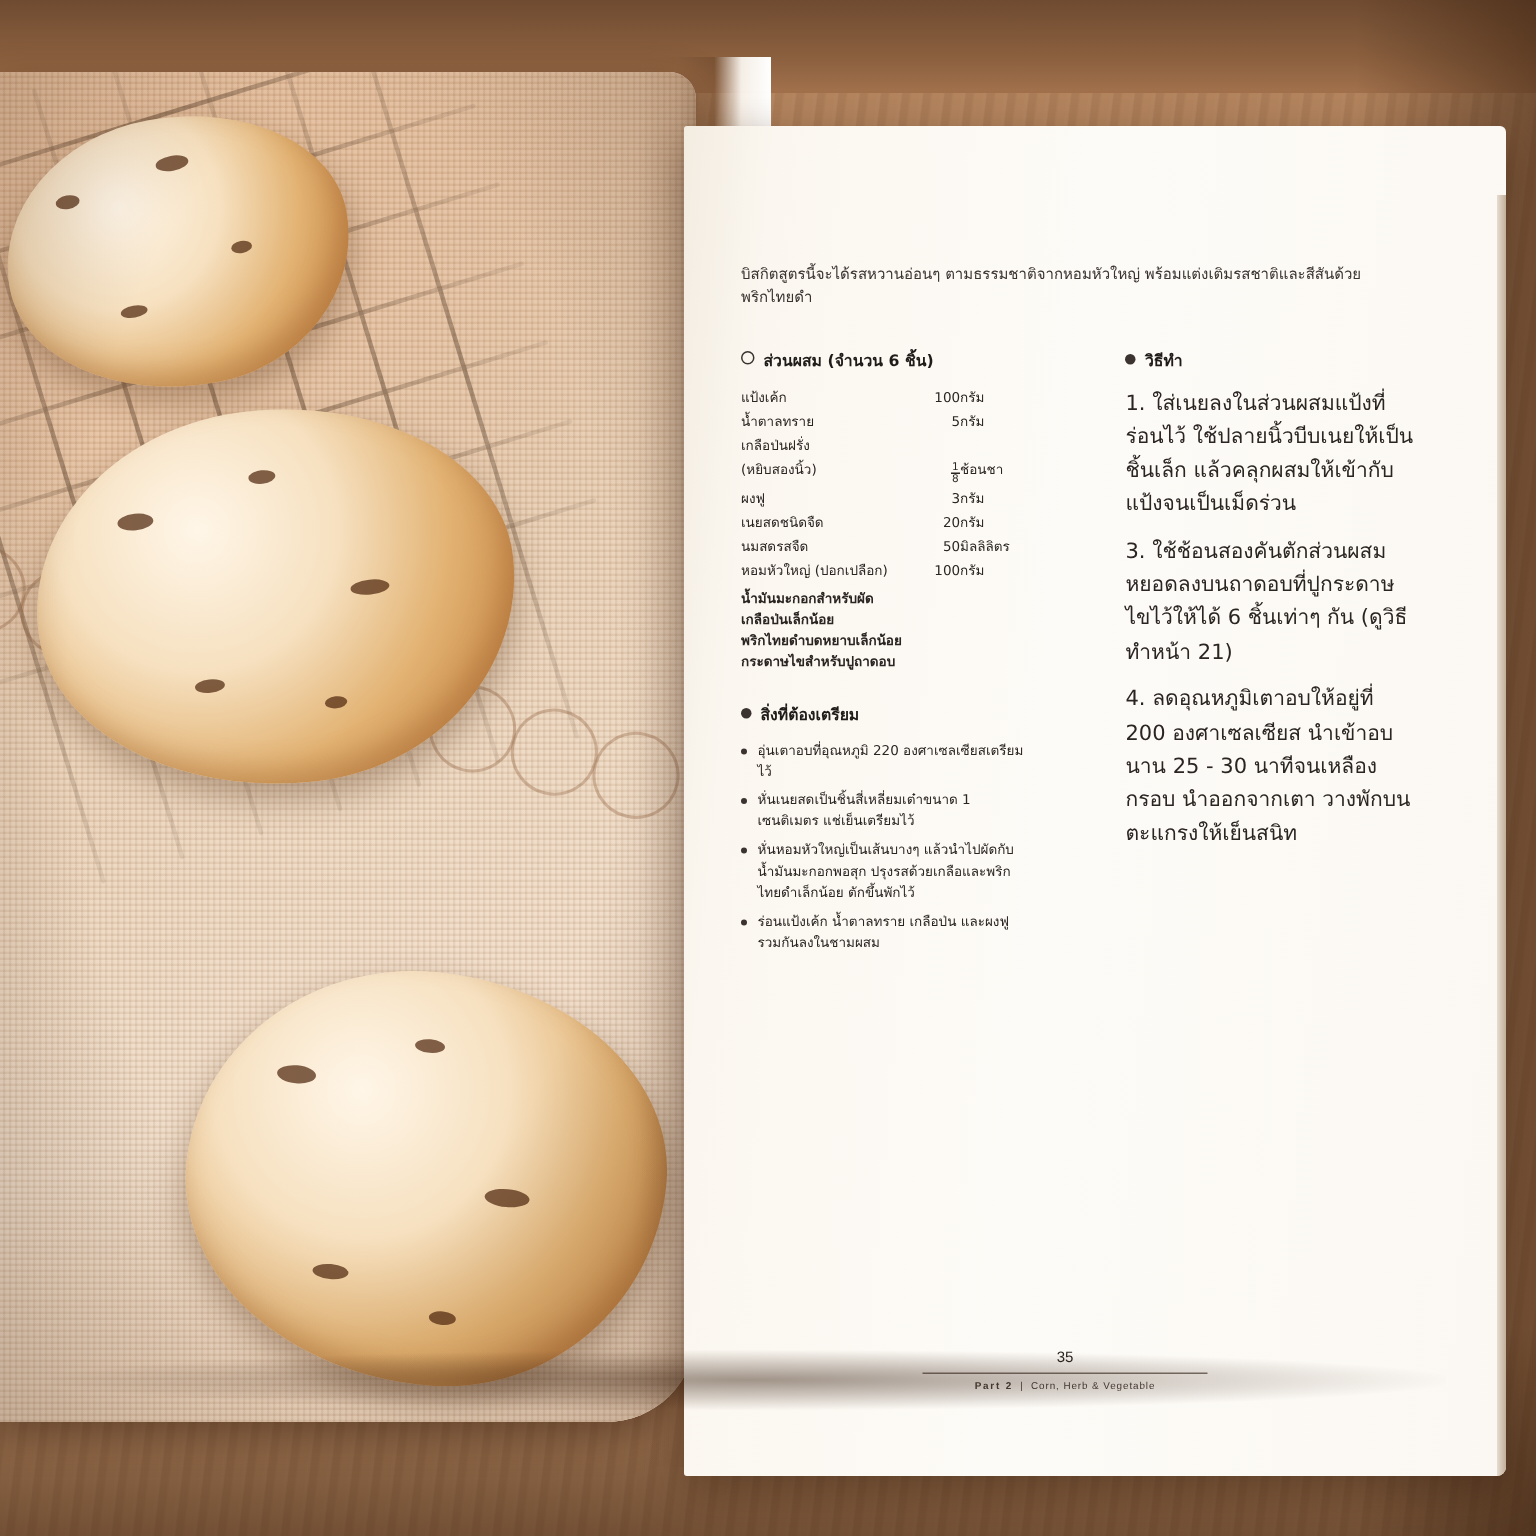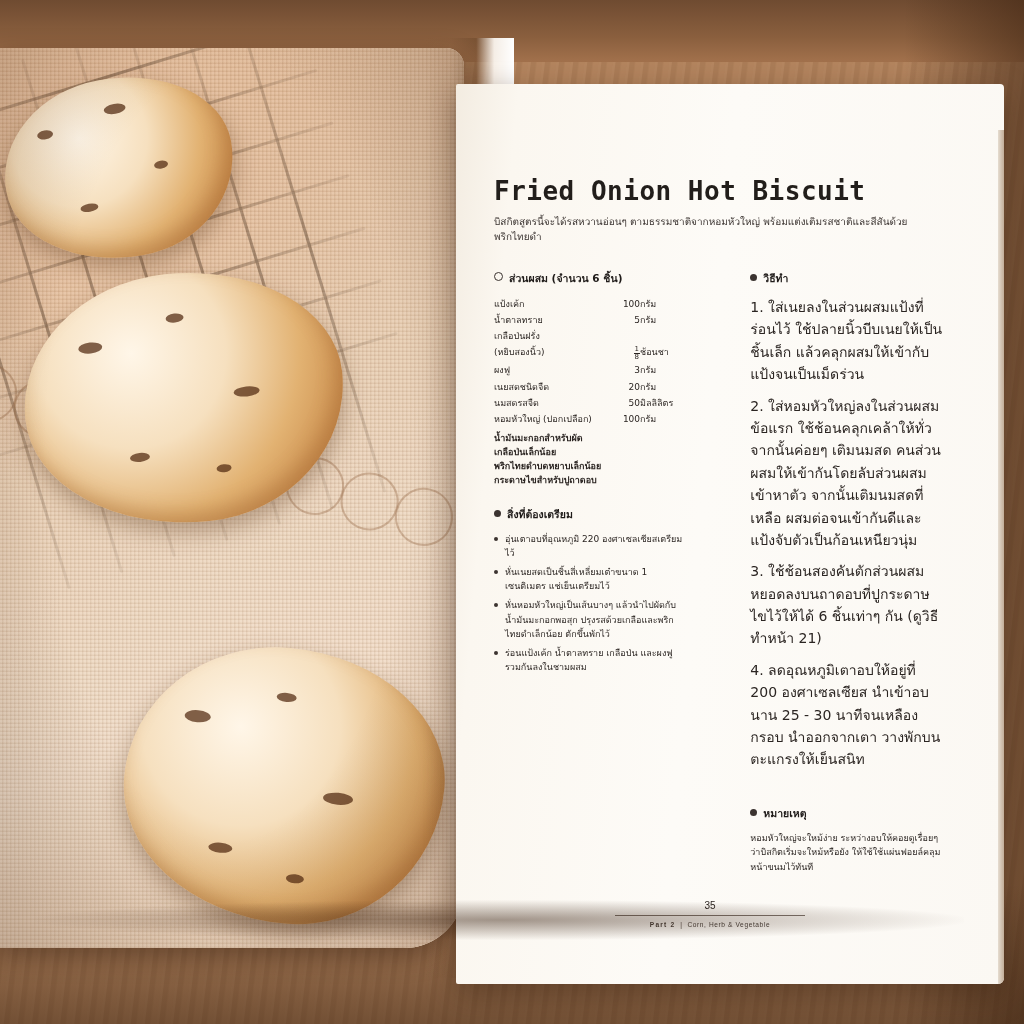--- a/index.html
+++ b/index.html
@@ -415,21 +415,20 @@
 
         <div class="photo-vignette"></div>
       </div>
     </div>
 
     <div class="gutter"></div>
 
     <div class="page-right">
       <div class="page-right-inner">
 
-        <h1 class="recipe-title">Fried Onion Hot Biscuit</h1>
 
         <p class="recipe-subtitle">บิสกิตสูตรนี้จะได้รสหวานอ่อนๆ ตามธรรมชาติจากหอมหัวใหญ่ พร้อมแต่งเติมรสชาติและสีสันด้วยพริกไทยดำ</p>
 
         <div class="cols">
 
           <div class="col-left">
 
             <div class="sec-head">
               <span class="bullet-ring"></span>
               <span>ส่วนผสม (จำนวน 6 ชิ้น)</span>
@@ -505,31 +504,23 @@
           </div>
 
           <div class="col-right">
 
             <div class="sec-head">
               <span class="bullet-dot"></span>
               <span>วิธีทำ</span>
             </div>
 
             <div class="step">1. ใส่เนยลงในส่วนผสมแป้งที่ร่อนไว้ ใช้ปลายนิ้วบีบเนยให้เป็นชิ้นเล็ก แล้วคลุกผสมให้เข้ากับแป้งจนเป็นเม็ดร่วน</div>
-            <div class="step">2. ใส่หอมหัวใหญ่ลงในส่วนผสมข้อแรก ใช้ช้อนคลุกเคล้าให้ทั่ว จากนั้นค่อยๆ เติมนมสด คนส่วนผสมให้เข้ากันโดยลับส่วนผสมเข้าหาตัว จากนั้นเติมนมสดที่เหลือ ผสมต่อจนเข้ากันดีและแป้งจับตัวเป็นก้อนเหนียวนุ่ม</div>
             <div class="step">3. ใช้ช้อนสองคันตักส่วนผสมหยอดลงบนถาดอบที่ปูกระดาษไขไว้ให้ได้ 6 ชิ้นเท่าๆ กัน (ดูวิธีทำหน้า 21)</div>
             <div class="step">4. ลดอุณหภูมิเตาอบให้อยู่ที่ 200 องศาเซลเซียส นำเข้าอบนาน 25 - 30 นาทีจนเหลืองกรอบ นำออกจากเตา วางพักบนตะแกรงให้เย็นสนิท</div>
 
-            <div class="note-block">
-              <div class="sec-head">
-                <span class="bullet-dot"></span>
-                <span>หมายเหตุ</span>
-              </div>
-              <div class="note-text">หอมหัวใหญ่จะใหม้ง่าย ระหว่างอบให้คอยดูเรื่อยๆ ว่าบิสกิตเริ่มจะใหม้หรือยัง ให้ใช้ใช้แผ่นฟอยล์คลุมหน้าขนมไว้ทันที</div>
-            </div>
           </div>
         </div>
       </div>
 
       <div class="page-footer">
         <div class="page-number">35</div>
         <div class="footer-rule"></div>
         <div class="footer-text">
           <b>Part 2</b>
           <span>&nbsp;|&nbsp;</span>

